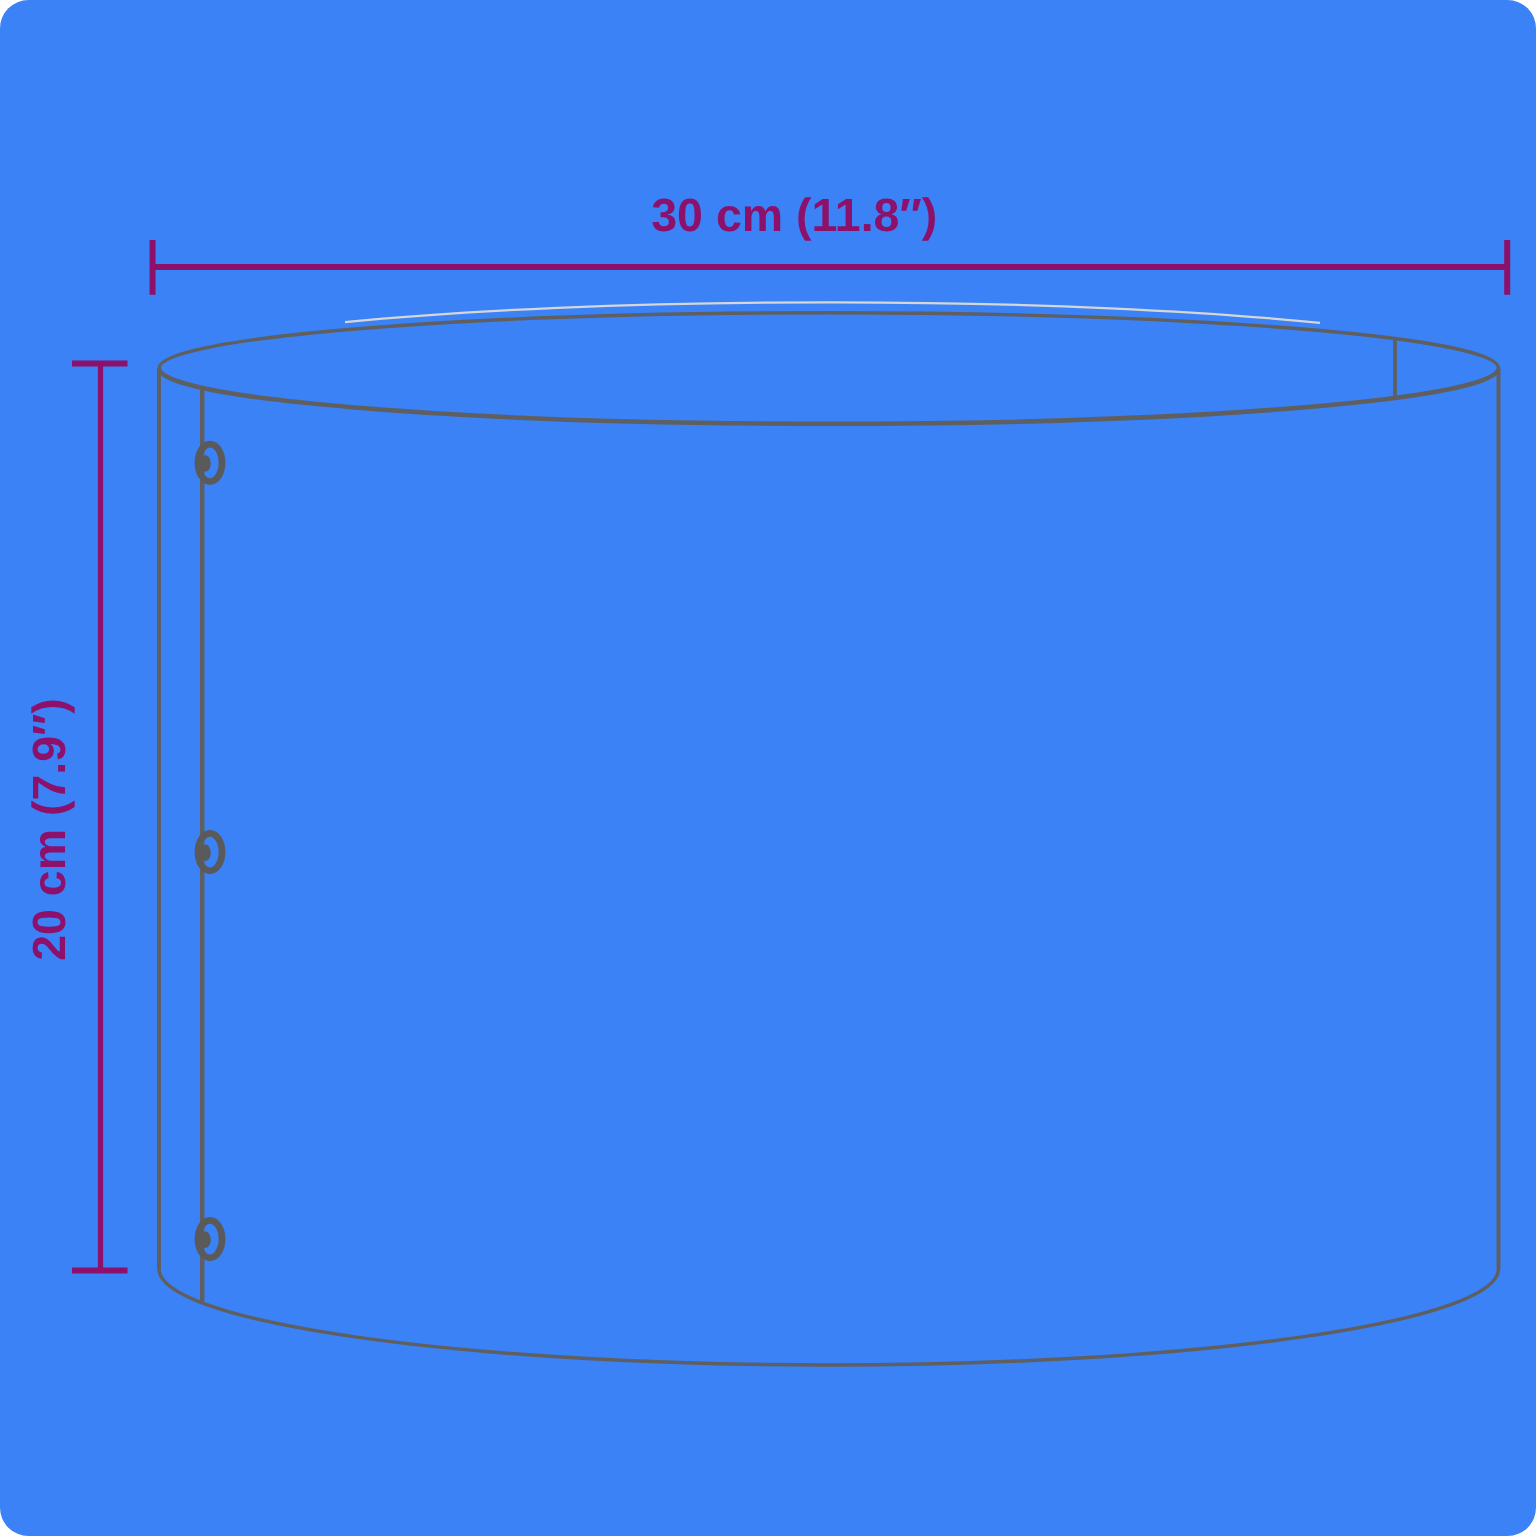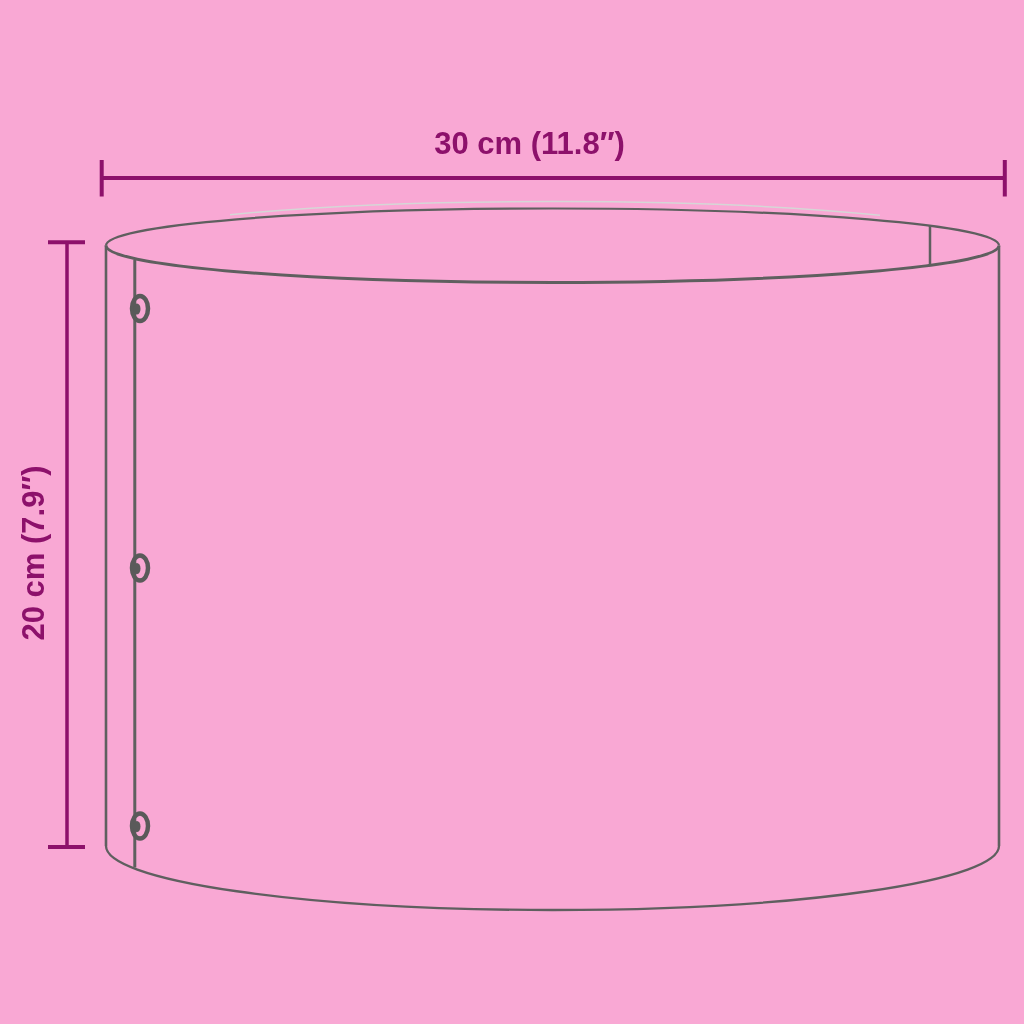--- a/index.html
+++ b/index.html
@@ -1,16 +1,16 @@
 <!DOCTYPE html>
 <html><head>
 <meta charset="utf-8">
 <style>
   html,body{margin:0;padding:0;background:#ffffff;}
-  .stage{width:1024px;height:1024px;position:relative;background:#f9a8d4;}
+  .stage{width:1024px;height:1024px;position:relative;background:#3b82f6;border-radius:19px;}
   svg{position:absolute;left:0;top:0;}
   text{font-family:"Liberation Sans",sans-serif;font-weight:bold;fill:#8d116b;}
 </style>
 </head>
 <body>
 <div class="stage">
 <svg width="1024" height="1024" viewBox="0 0 1024 1024">
 
   <text x="529.5" y="154.3" font-size="31" text-anchor="middle">30 cm (11.8″)</text>
 

